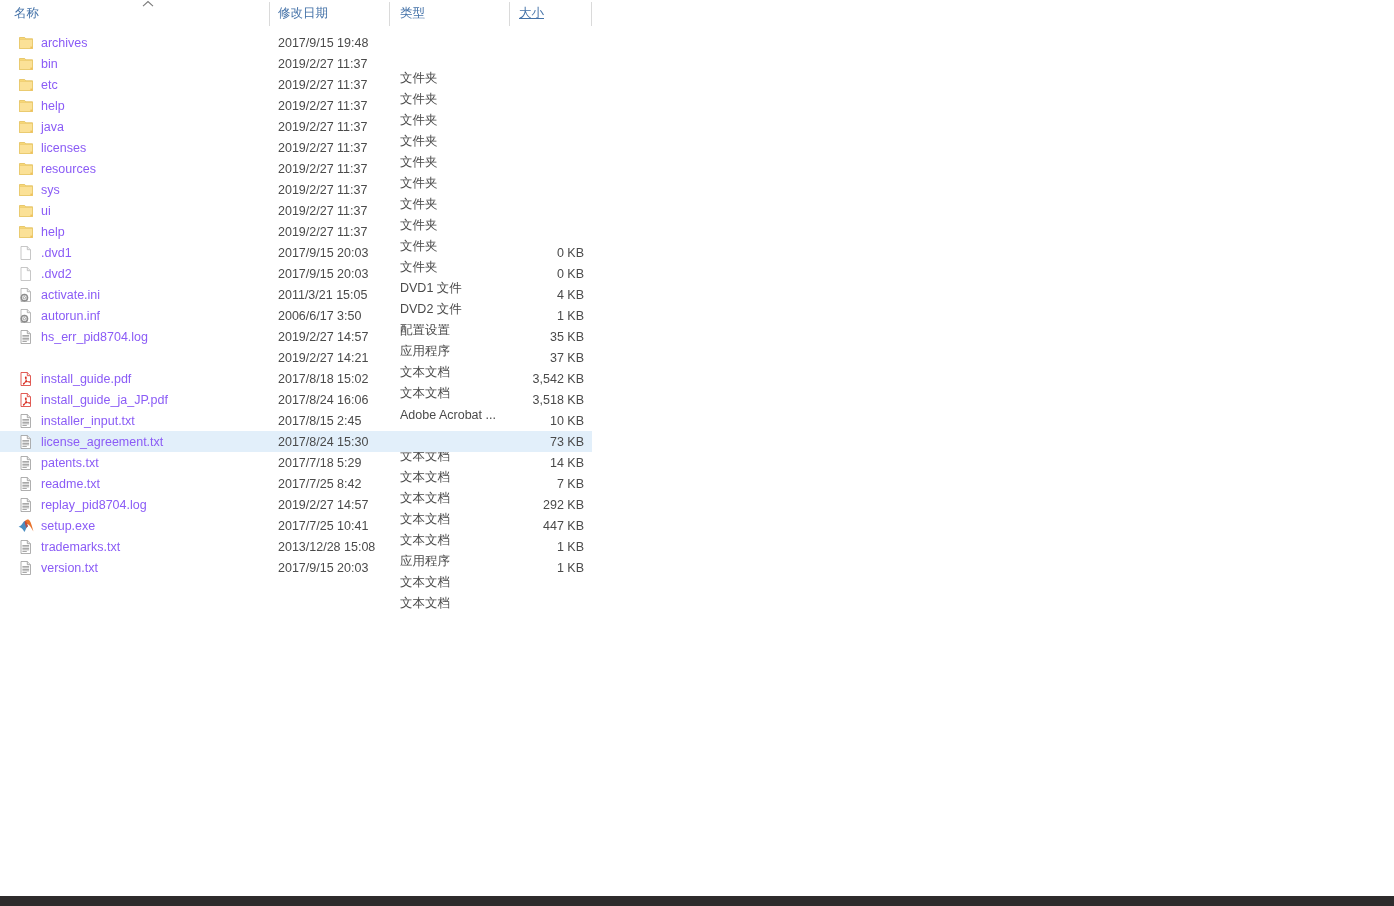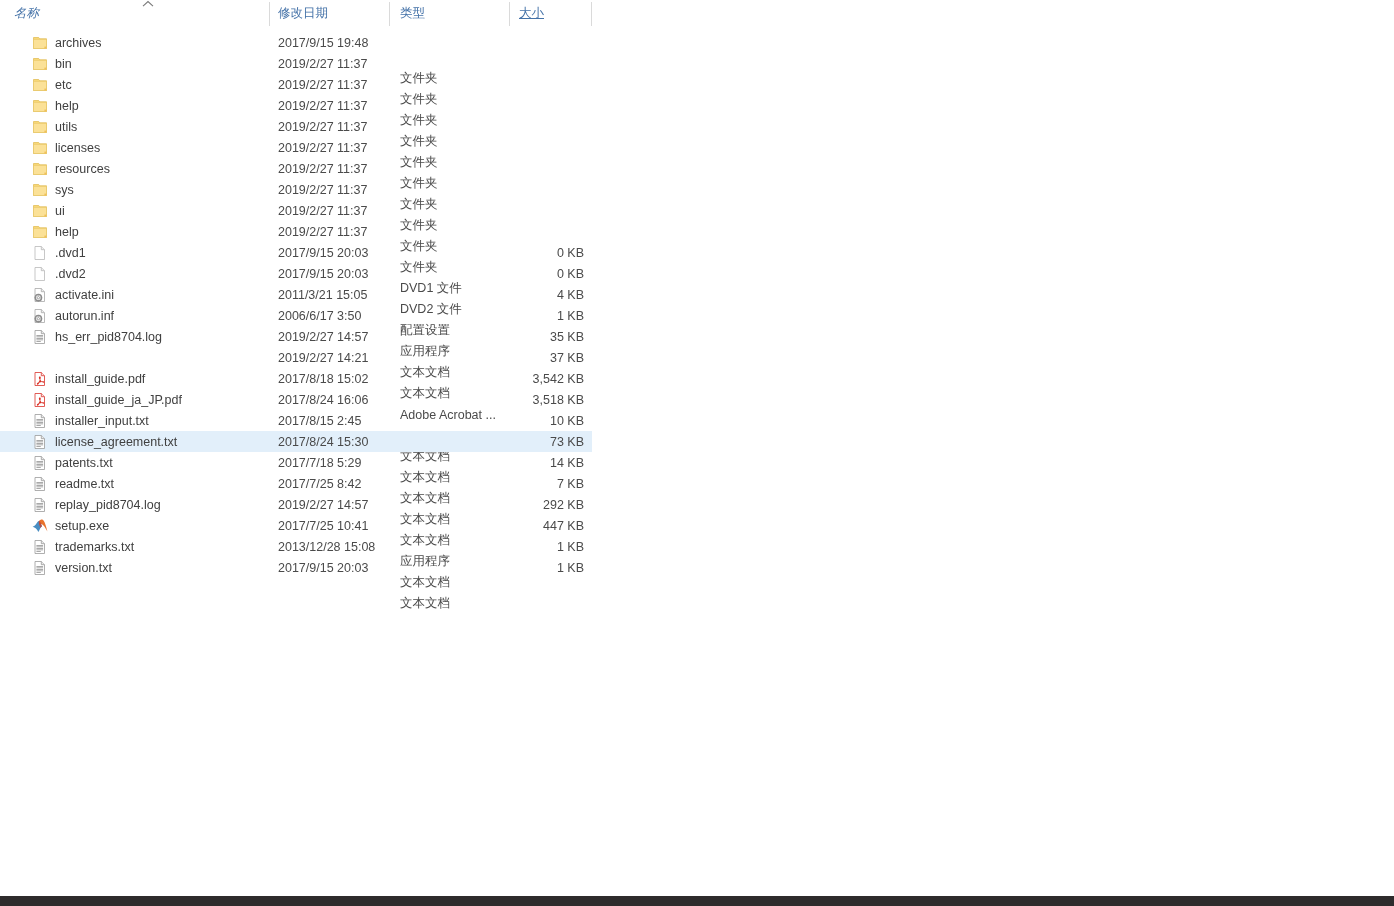--- a/index.html
+++ b/index.html
@@ -29,21 +29,21 @@
     position: absolute;
     top: 0;
     height: 27px;
     font-size: 12.5px;
     color: #4472a8;
     display: flex;
     align-items: center;
     box-sizing: border-box;
     user-select: none;
   }
-  .hdr-name   { left: 0px;   width: 270px; padding-left: 14px; font-style: italic; }
+  .hdr-name   { left: 0px;   width: 270px; padding-left: 14px; }
   .hdr-date   { left: 270px; width: 120px; padding-left: 8px;  }
   .hdr-type   { left: 390px; width: 120px; padding-left: 10px; }
   .hdr-size   { left: 510px; width: 82px;  padding-left: 9px; text-decoration: underline;  }
 
   .hdr-div {
     position: absolute;
     top: 2px;
     width: 1px;
     height: 24px;
     background: #dadada;
@@ -93,23 +93,23 @@
     display: flex;
     align-items: center;
     font-size: 12.5px;
     color: #4a4a4a;
     white-space: nowrap;
     overflow: hidden;
   }
   .c-name {
     left: 0px;
     width: 268px;
-    padding-left: 32px;
+    padding-left: 18px;
     box-sizing: border-box;
-    color: #404040;
+    color: #8b5cf6;
   }
   .c-date { left: 278px; width: 112px; }
   .c-type { left: 400px; width: 110px; margin-top: 36px; }
   .c-size {
     left: 500px;
     width: 84px;
     justify-content: flex-end;
   }
 
   .name-label { margin-left: 7px; }
@@ -227,21 +227,21 @@
     </div>
     <div class="row">
       <div class="cell c-name">
         <span class="icon">
           <svg width="16" height="16" viewBox="0 0 16 16">
             <path d="M1.5 2.5h5.2l1.1 1.3h6.7v9.7H1.5z" fill="#f9d978" stroke="#e0b94e" stroke-width="0.7"></path>
             <path d="M1.5 4.4h13v9.1H1.5z" fill="#fbe197" stroke="#e6c464" stroke-width="0.6"></path>
             <path d="M12.4 11.6h2.1v1.9h-2.1z" fill="#f0c05a"></path>
           </svg>
         </span>
-        <span class="name-label">utils</span>
+        <span class="name-label">java</span>
       </div>
       <div class="cell c-date">2019/2/27 11:37</div>
       <div class="cell c-type">文件夹</div>
       <div class="cell c-size"></div>
     </div>
     <div class="row">
       <div class="cell c-name">
         <span class="icon">
           <svg width="16" height="16" viewBox="0 0 16 16">
             <path d="M1.5 2.5h5.2l1.1 1.3h6.7v9.7H1.5z" fill="#f9d978" stroke="#e0b94e" stroke-width="0.7"></path>

